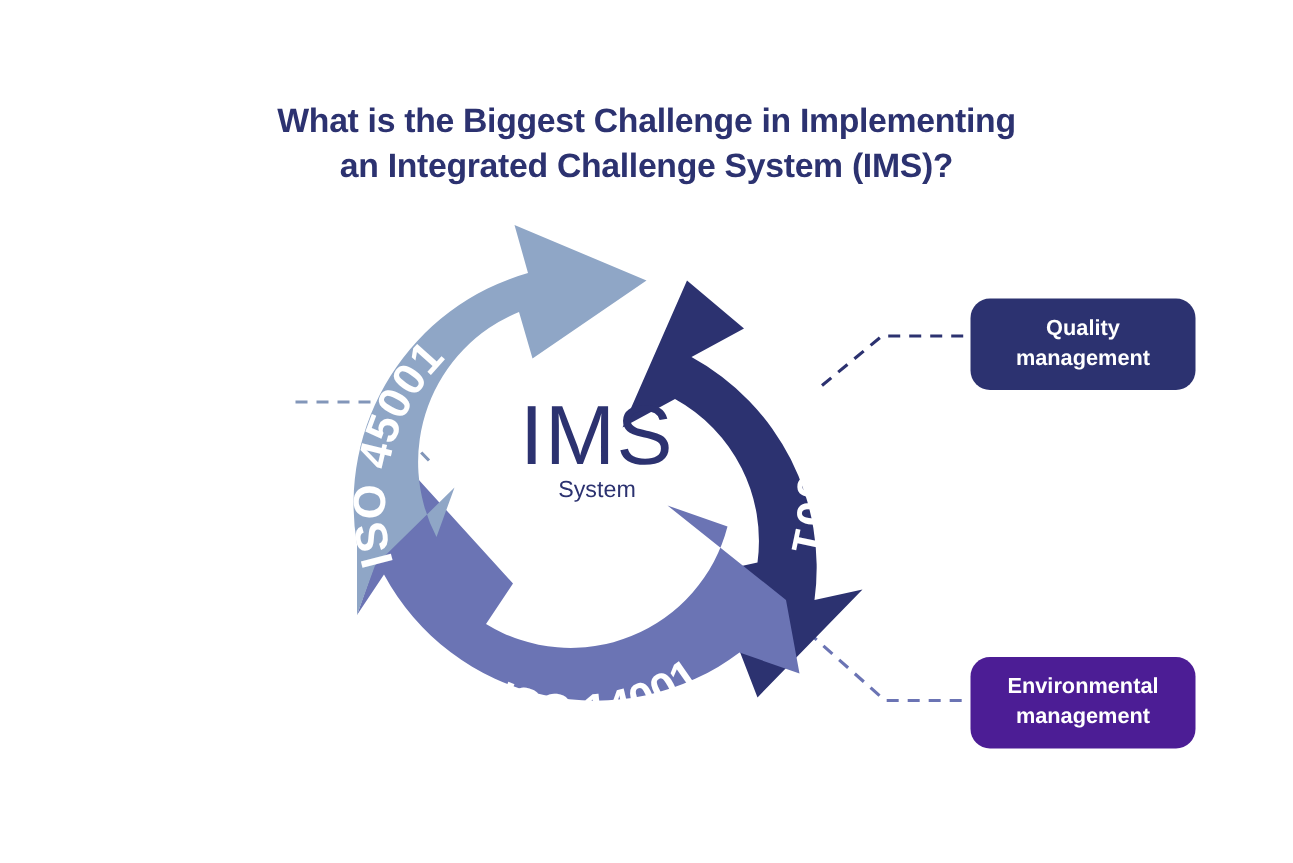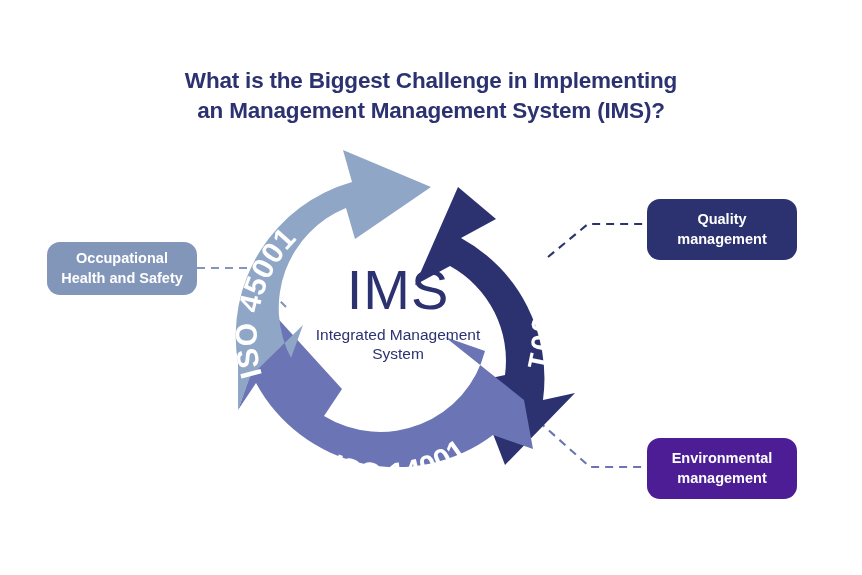--- a/index.html
+++ b/index.html
@@ -112,21 +112,21 @@
     background: #6b74b4;
   }
 </style>
 </head>
 <body style="background: rgb(255, 255, 255);">
 
 <div id="canvas">
 
   <div id="title-block">
     <span class="tline" style="color: rgb(44, 50, 112);">What is the Biggest Challenge in Implementing</span>
-    <span class="tline" style="color: rgb(44, 50, 112);">an Management Management System (IMS)?</span>
+    <span class="tline" style="color: rgb(44, 50, 112);">an Integrated Challenge System (IMS)?</span>
   </div>
 
   <svg id="ring-svg" viewBox="0 0 862 575">
     <defs>
 
       <path id="path-9001" d="M 398 333 m 0 0"></path>
       <path id="baseline-9001" d="M 469.7 216.3 A 137 137 0 0 1 517.4 392.8" fill="none"></path>
       <path id="baseline-14001" d="M 283.8 440.9 A 137 137 0 0 0 508.0 404.6" fill="none"></path>
       <path id="baseline-45001" d="M 268.6 392.7 A 137 137 0 0 1 330.3 215.2" fill="none"></path>
     </defs>
@@ -190,30 +190,23 @@
                L 303 325
                Z" fill="#8fa6c6"></path>
       <text font-family="Liberation Sans, sans-serif" font-size="30" font-weight="bold" fill="#ffffff" letter-spacing="0.5">
         <textPath href="#baseline-45001" startOffset="9%">ISO 45001</textPath>
       </text>
     </g>
   </svg>
 
   <div id="center-text">
     <span class="ims" style="color: rgb(44, 50, 112);">IMS</span>
-    <span class="sub1" style="color: rgb(44, 50, 112);">Integrated Management</span>
     <span class="sub2" style="color: rgb(44, 50, 112);">System</span>
   </div>
 
-  <div class="chip" id="chip-ohs" style="background: rgb(130, 150, 185); color: rgb(255, 255, 255);">
-    <div>
-      <span>Occupational</span>
-      <span>Health and Safety</span>
-    </div>
-  </div>
 
   <div class="chip" id="chip-quality" style="background: rgb(44, 50, 112); color: rgb(255, 255, 255);">
     <div>
       <span>Quality</span>
       <span>management</span>
     </div>
   </div>
 
   <div class="chip" id="chip-environmental" style="background: #4c1d95; color: rgb(255, 255, 255);">
     <div>

